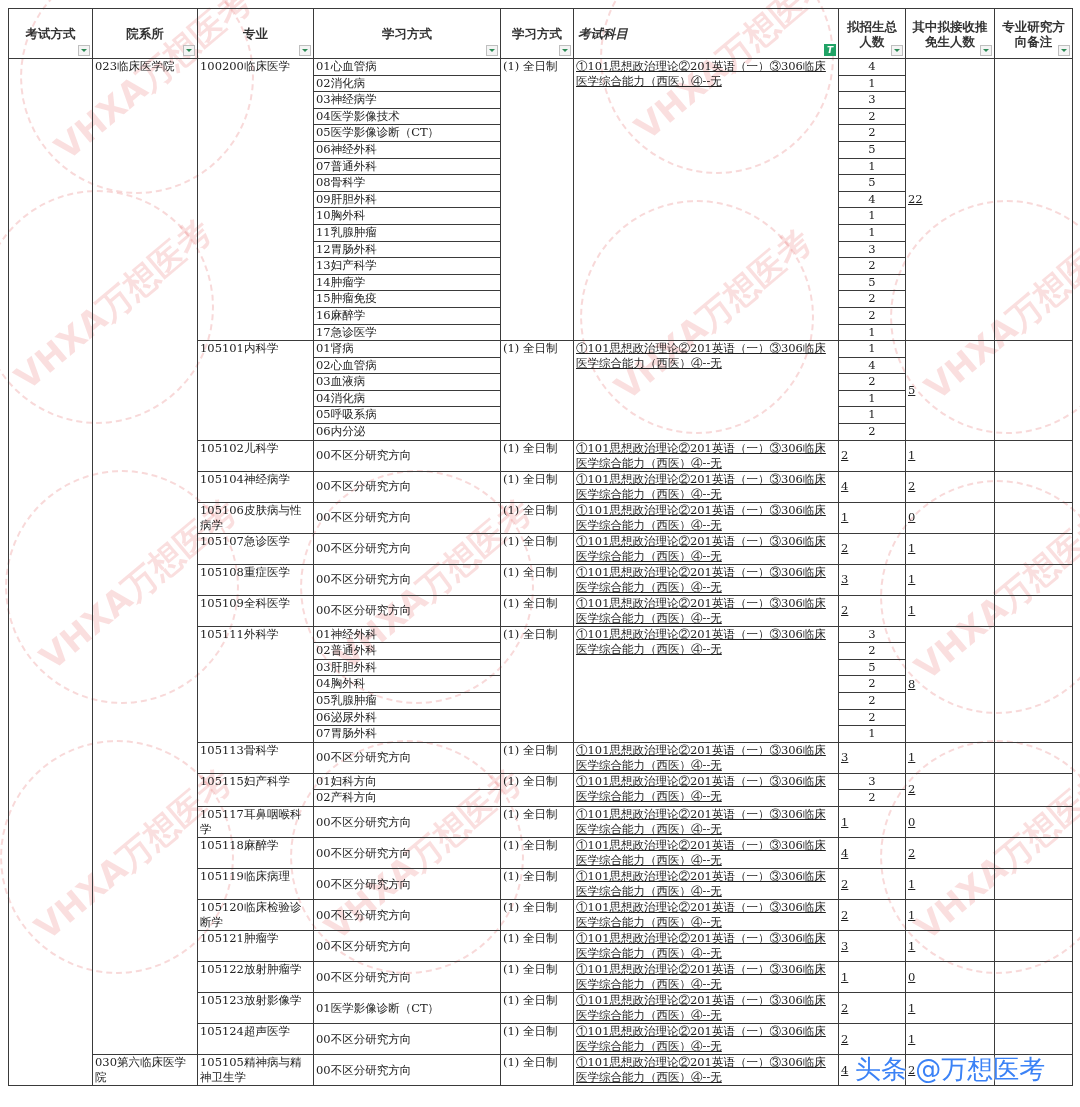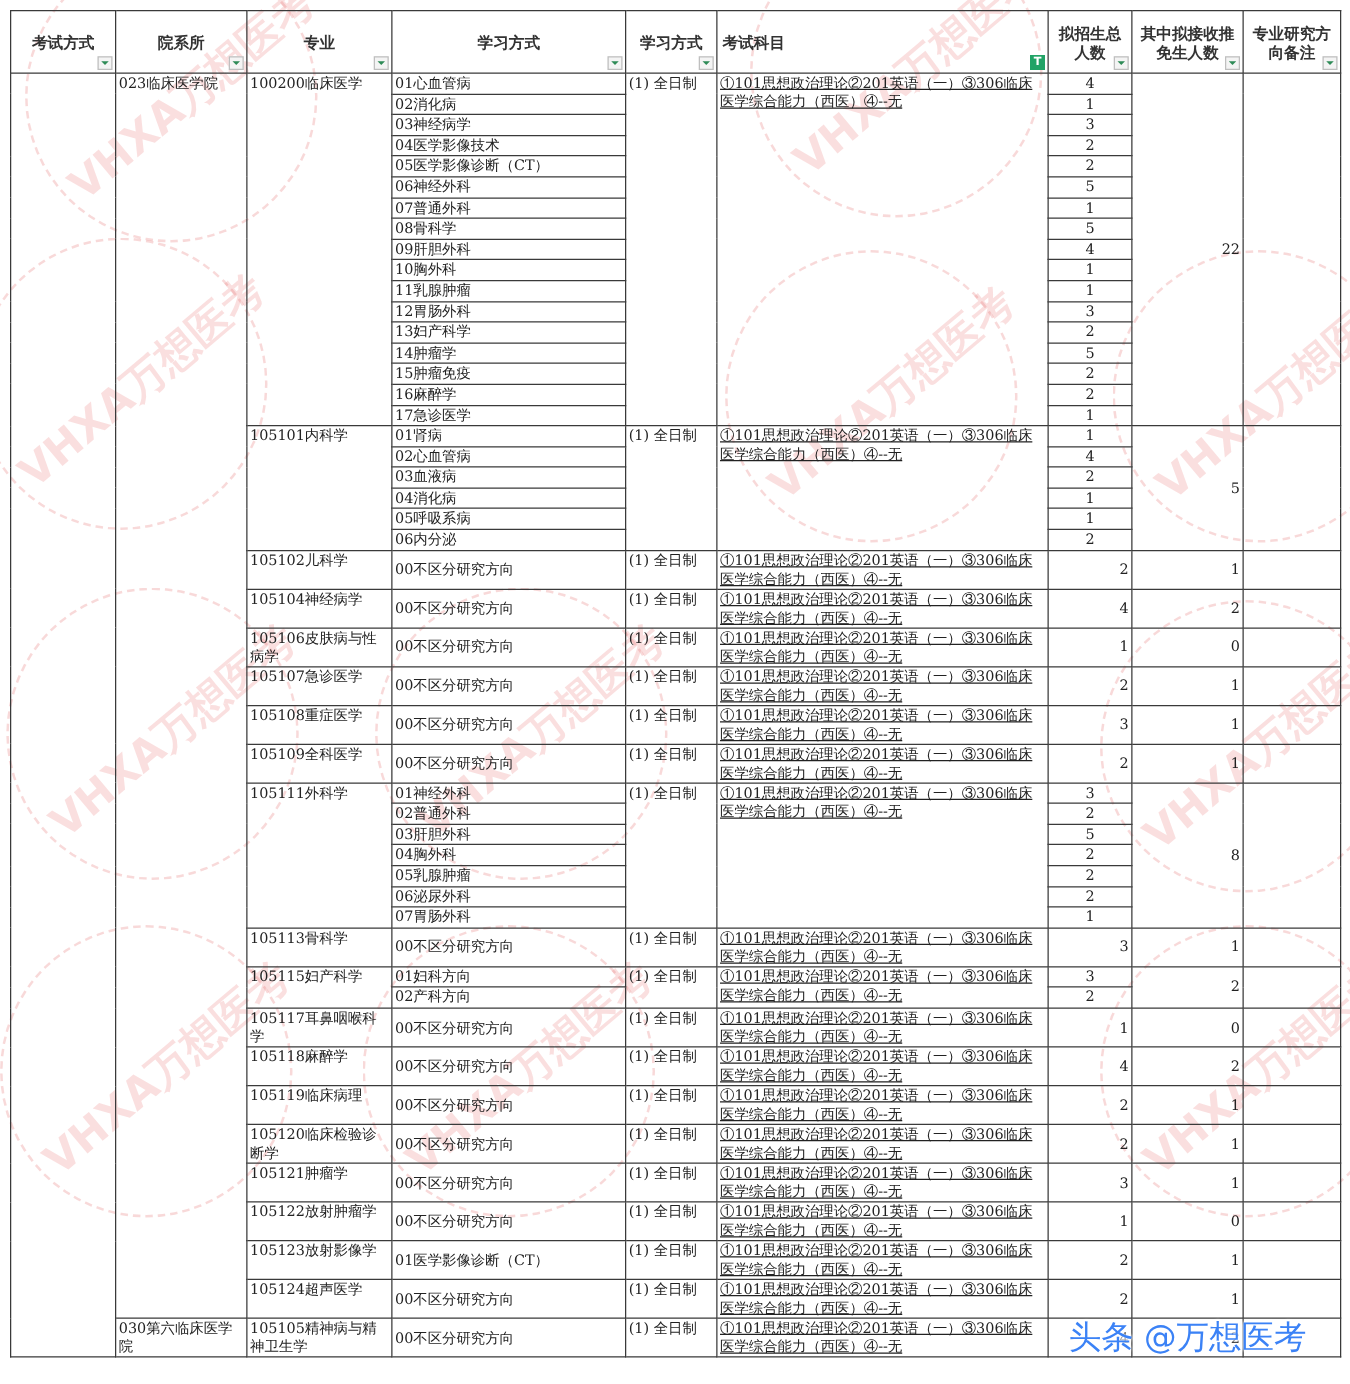--- a/index.html
+++ b/index.html
@@ -3,28 +3,28 @@
 <meta charset="utf-8">
 <style>
   html, body { margin: 0; padding: 0; background: #ffffff; }
   body { width: 1080px; height: 1107px; position: relative; overflow: hidden;
          font-family: "DejaVu Serif", "Liberation Serif", serif; color: #222; }
   .sheet { position: absolute; left: 8px; top: 8px; }
   table { border-collapse: collapse; table-layout: fixed; font-size: 11.5px; }
   th, td { border: 1px solid #3a3a3a; padding: 0 2px; vertical-align: top; line-height: 15px; overflow: hidden; }
   th { position: relative; height: 49px; font-weight: bold; font-size: 12.5px; text-align: center; vertical-align: middle;
        font-family: "DejaVu Sans", "Liberation Sans", sans-serif; color: #333; }
-  th.left { text-align: left; padding-left: 4px; }
+  th.left { text-align: left; padding-left: 4px; font-style: italic; }
   .flt { position: absolute; right: 2px; bottom: 2px; width: 10px; height: 9px; border: 1px solid #bfbfbf; background: #f4f4f4; }
   .flt::after { content: ""; position: absolute; left: 2px; top: 3px; border-left: 3px solid transparent; border-right: 3px solid transparent; border-top: 3px solid #2e8b57; }
   .flt-on { position: absolute; right: 2px; bottom: 2px; width: 12px; height: 12px; background: #21a366; color: #fff;
             font-size: 9px; line-height: 12px; text-align: center; font-family: "DejaVu Sans", sans-serif; font-weight: bold; }
   td.sub { height: 15.6px; padding: 0 2px; }
   td.num { text-align: center; }
-  td.mid { vertical-align: middle; text-align: right; }
+  td.mid { vertical-align: middle; text-align: left; text-decoration: underline; }
   td.dirmid { vertical-align: middle; }
   td.single { height: 30px; }
   .subj { white-space: normal; word-break: break-all; text-decoration: underline; }
   .wm { position: absolute; width: 230px; height: 230px; border: 2px dashed rgba(230,120,120,0.28); border-radius: 50%;
         pointer-events: none; }
   .wm span { position: absolute; left: 10px; top: 90px; font-size: 34px; color: rgba(230,110,110,0.22);
              transform: rotate(-40deg); white-space: nowrap; font-family: "DejaVu Sans", sans-serif; font-weight: bold; }
   .brand { position: absolute; left: 855px; top: 1052px; font-size: 26px; color: #3b82f6; font-family: "DejaVu Sans", sans-serif;
            text-shadow: 0 0 3px #fff, 0 0 3px #fff; }
 </style>

